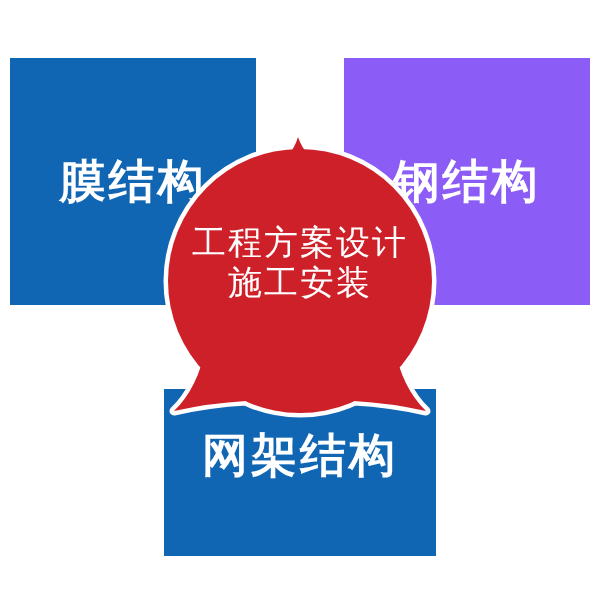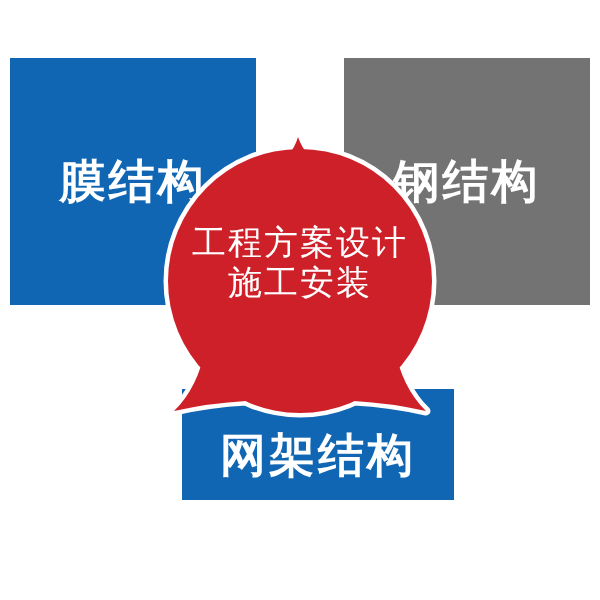--- a/index.html
+++ b/index.html
@@ -3,21 +3,21 @@
 <meta charset="utf-8">
 <style>
   html, body {
     margin: 0;
     padding: 0;
     background: #ffffff;
   }
   .stage {
     position: relative;
     width: 600px;
-    height: 500px;
+    height: 556px;
     background: #ffffff;
     overflow: hidden;
     font-family: "DejaVu Sans", "Liberation Sans", sans-serif;
   }
   .box {
     position: absolute;
     display: flex;
     align-items: center;
     justify-content: center;
     color: #ffffff;
@@ -53,25 +53,25 @@
 </style>
 </head>
 <body>
 
 <div class="stage">
 
   <div class="box box-left" style="background-color: rgb(17, 102, 180);">
     <span>膜结构</span>
   </div>
 
-  <div class="box box-right" style="background-color: #737373; font-family: Liberation Serif, serif;">
+  <div class="box box-right" style="background-color: #8b5cf6; font-family: Liberation Serif, serif;">
     <span>钢结构</span>
   </div>
 
-  <div class="box box-bottom" style="background-color: rgb(17, 102, 180); margin-left: 18px;">
+  <div class="box box-bottom" style="background-color: rgb(17, 102, 180);">
     <span>网架结构</span>
   </div>
 
   <svg class="splash" viewBox="0 0 600 600">
 
     <g stroke-width="9" stroke-linejoin="round" fill="#ffffff" stroke="#ffffff">
       <path d="M 268 172 Q 292 158 298 137 Q 305 158 330 172 Z"></path>
       <path d="M 206 346 Q 198 388 174 411 Q 210 403 246 401 Z"></path>
       <path d="M 394 346 Q 402 388 426 411 Q 390 403 354 401 Z"></path>
       <circle cx="300" cy="281" r="132"></circle>

